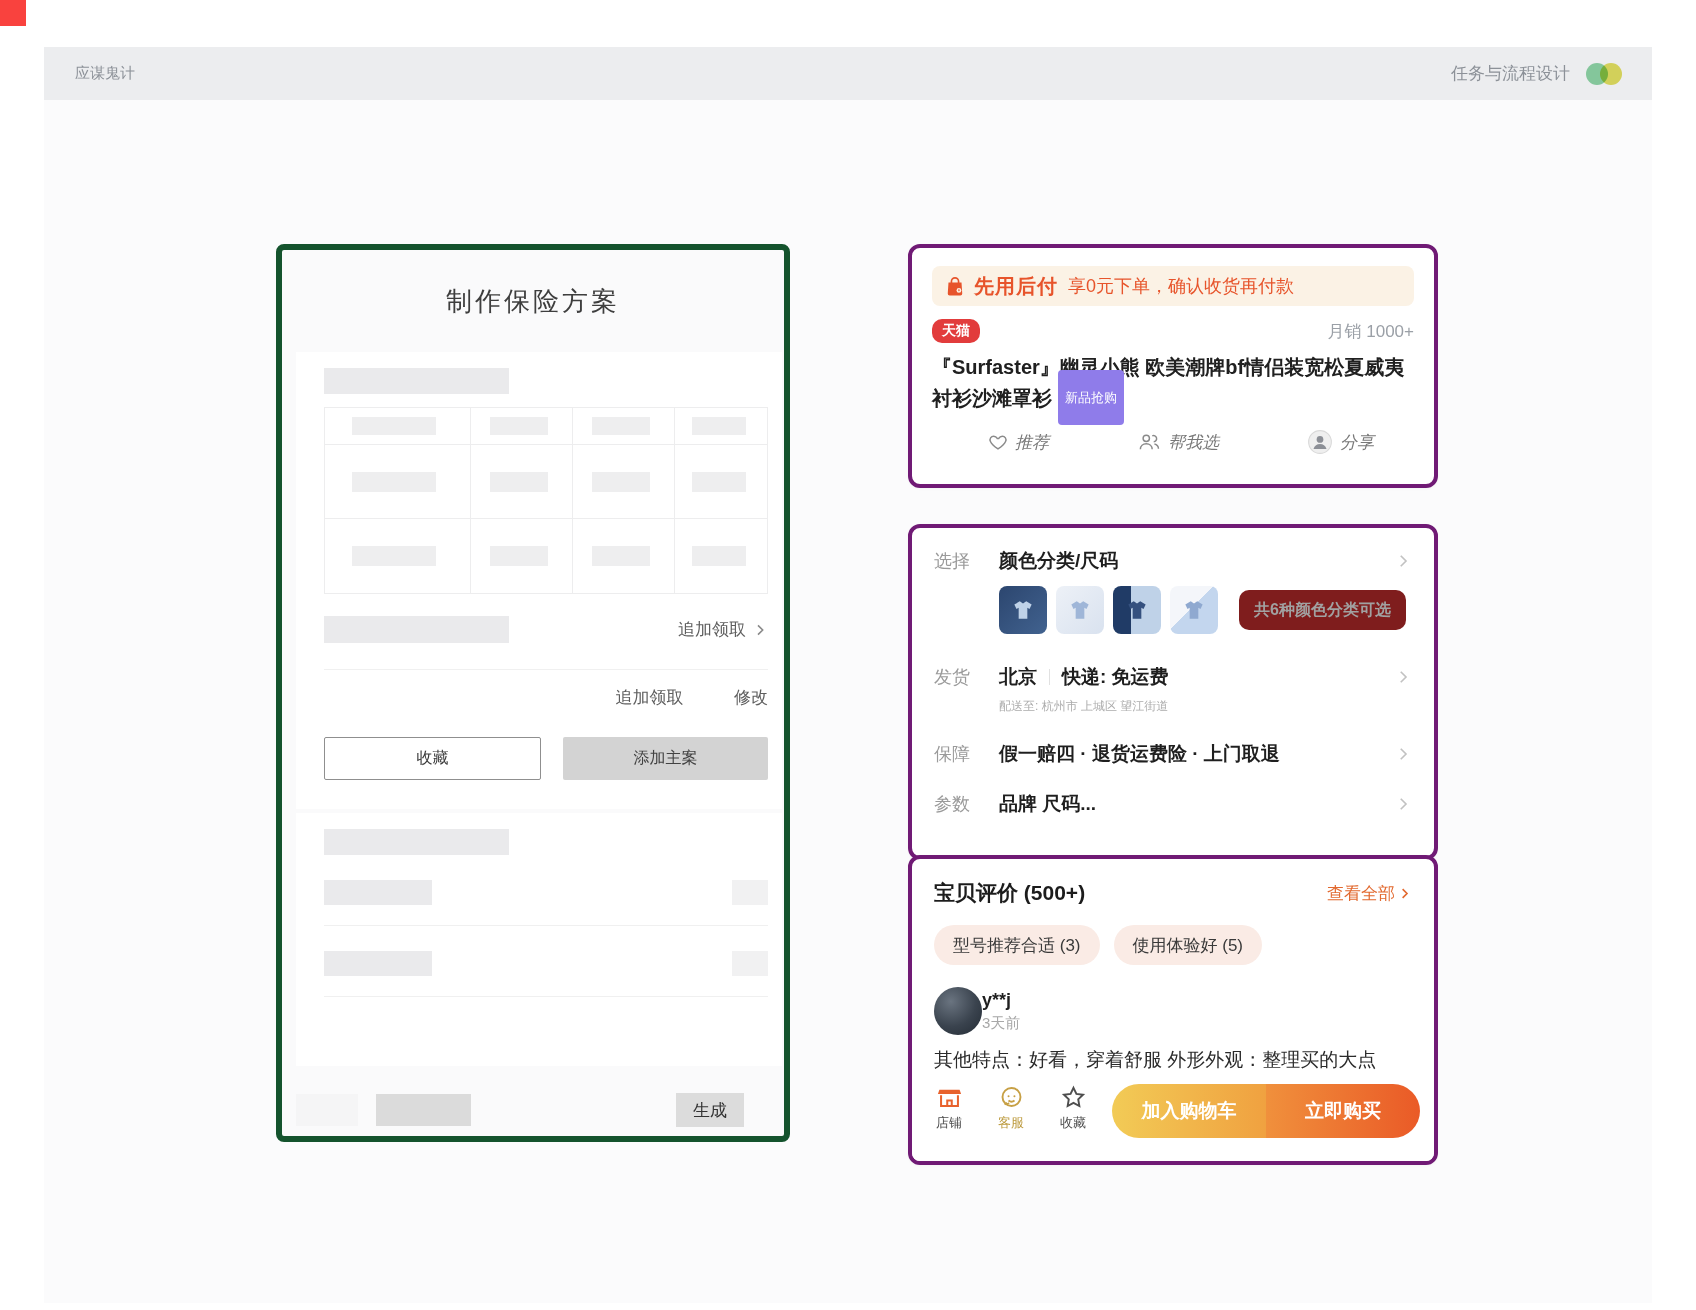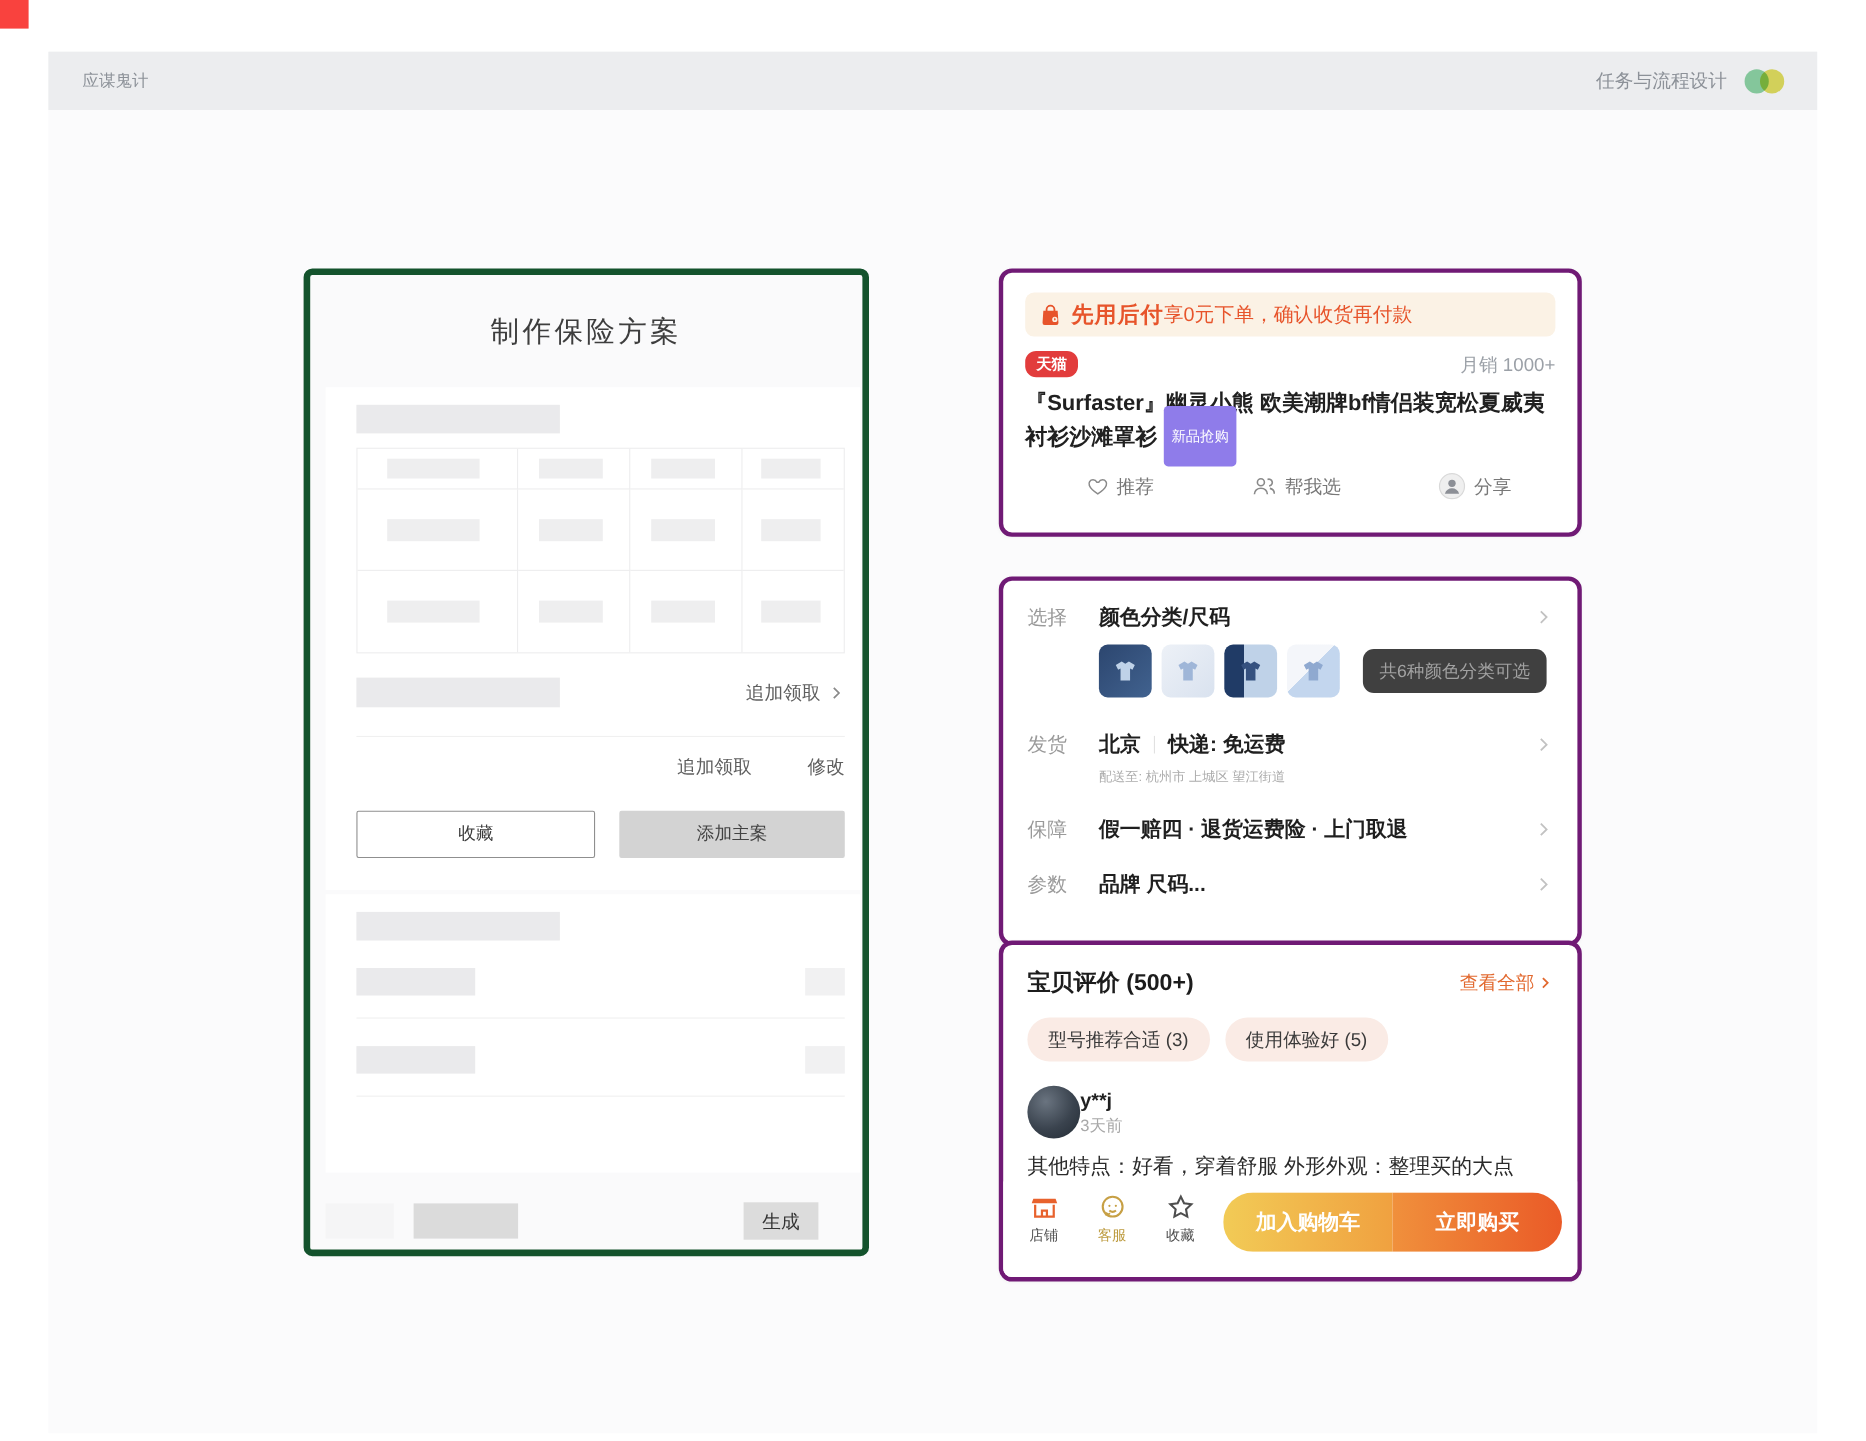--- a/index.html
+++ b/index.html
@@ -57,44 +57,44 @@
 
   
   .pcard { position:absolute; left:908px; width:530px; background:#fff; border-radius:12px;
     border:4px solid #701a75; box-shadow:0 1px 3px rgba(0,0,0,.03); }
   .pcard-a { top:244px; height:244px; padding:18px 20px; }
   .pcard-b { top:524px; height:336px; padding:20px 22px; }
   .pcard-c { top:855px; height:310px; padding:20px 22px; overflow:hidden; }
 
   .paylater { height:40px; background:#FBF2E5; border-radius:8px; display:flex; align-items:center; padding-left:12px; }
   .paylater strong { font-size:20px; color:#E7542B; margin-left:8px; letter-spacing:1px; }
-  .paylater span { font-size:18px; color:#E7542B; margin-left:0; }
+  .paylater span { font-size:18px; color:#E7542B; margin-left:10px; }
   .meta-row { display:flex; align-items:center; justify-content:space-between; margin-top:13px; }
   .tmall-badge { background:#E23C3C; color:#fff; font-size:14px; font-weight:bold;
     padding:3px 10px; border-radius:10px; }
   .sales { font-size:17px; color:#9BA0A7; }
   .ptitle { margin-top:9px; font-size:20px; font-weight:bold; color:#202020; line-height:1.55; }
   .new-badge { background:#8F7CEA; color:#fff; font-size:13px; font-weight:normal;
     padding:20px 7px; border-radius:4px; margin-left:6px; vertical-align:3px; white-space:nowrap; }
   .actions-row { display:flex; justify-content:space-between; margin-top:15px; padding:0 40px 0 56px; }
-  .action { display:flex; align-items:center; gap:7px; font-size:17px; color:#787878; cursor:pointer; }
+  .action { display:flex; align-items:center; gap:7px; font-size:17px; color:#787878; cursor:pointer;font-style:italic; }
 
   .optrow { display:flex; align-items:center; }
   .optlabel { width:65px; font-size:18px; color:#9A9A9A; flex:none; }
   .optvalue { flex:1; font-size:19px; font-weight:bold; color:#1F1F1F; display:flex; align-items:center; }
   .chev { flex:none; }
   .thumbs-row { display:flex; align-items:center; margin:12px 0 0 65px; }
   .thumb { width:48px; height:48px; border-radius:8px; margin-right:9px; cursor:pointer; position:relative; overflow:hidden; }
   .thumb svg { position:absolute; left:50%; top:50%; transform:translate(-50%,-50%); }
   .thumb1 { background:linear-gradient(135deg,#2C466F,#41628F); }
   .thumb2 { background:linear-gradient(135deg,#EDF1F7,#D9E2EF); }
   .thumb3 { background:linear-gradient(90deg,#203B66 38%,#BFD2E8 38%); }
   .thumb4 { background:linear-gradient(135deg,#F4F6FA 45%,#C3D6EE 45%); }
-  .variants-pill { margin-left:12px; height:40px; background:#404040; border-radius:10px;
-    display:flex; align-items:center; padding:0 15px; font-size:16px; color:#A1A1A1; cursor:pointer; }
+  .variants-pill { margin-left:12px; height:40px; background:#7f1d1d; border-radius:10px;
+    display:flex; align-items:center; padding:0 15px; font-size:16px; color:#A1A1A1; cursor:pointer;font-weight:bold; }
   .ship-row { margin-top:30px; }
   .vsep { width:1px; height:16px; background:#E1E1E1; margin:0 12px; }
   .deliver { margin:8px 0 0 65px; font-size:12px; color:#ACACAC; }
   .guar-row { margin-top:26px; }
   .param-row { margin-top:24px; }
 
   .rev-head { display:flex; align-items:center; justify-content:space-between; }
   .rev-title { font-size:21px; font-weight:bold; color:#1C1C1C; }
   .view-all { font-size:17px; color:#E2692F; display:flex; align-items:center; gap:2px; cursor:pointer; }
   .tag-row { display:flex; gap:14px; margin-top:18px; }

